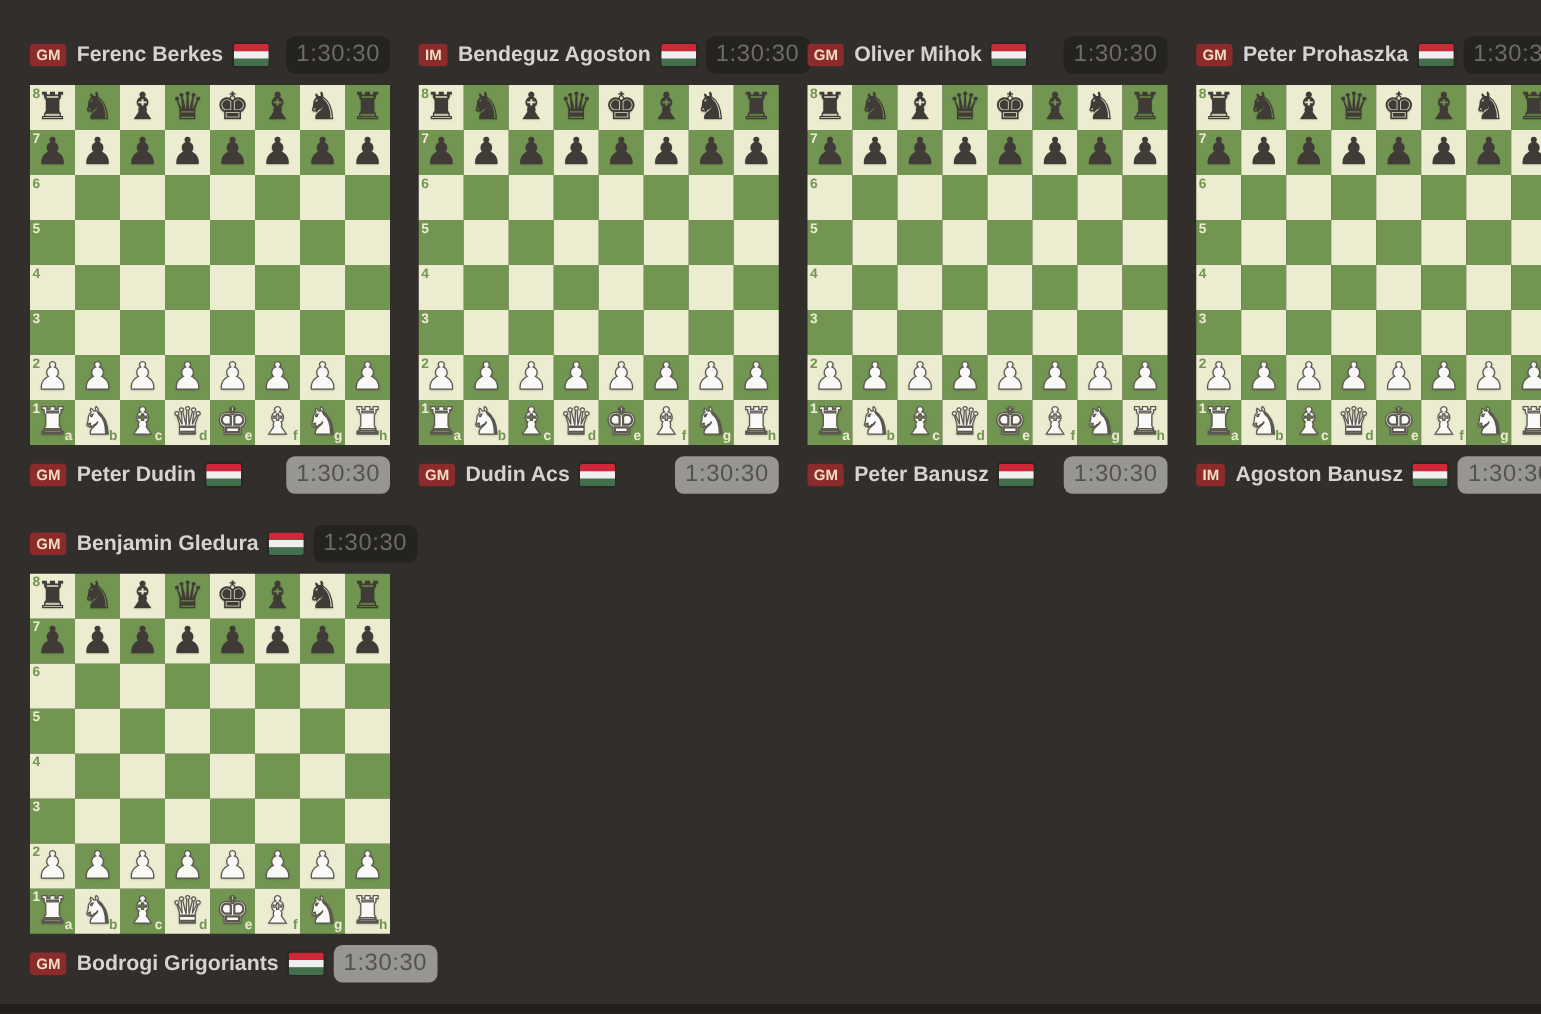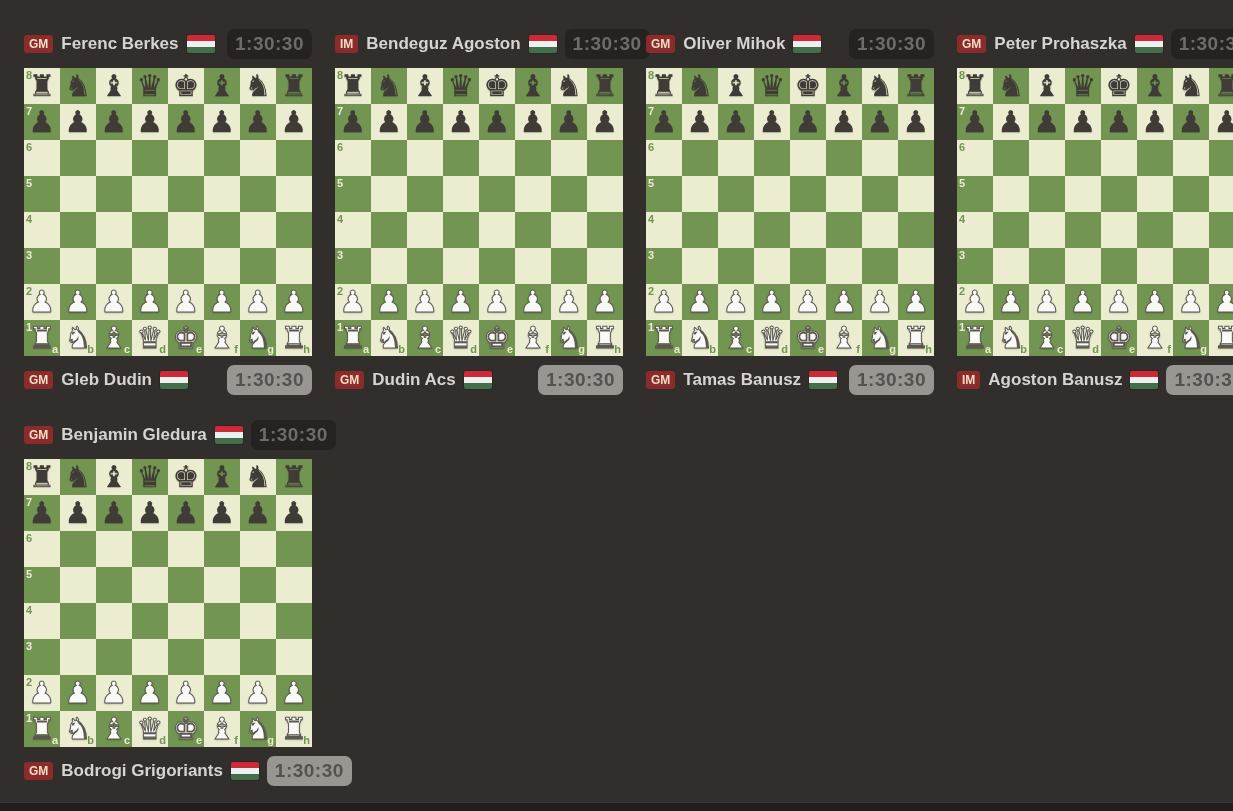--- a/index.html
+++ b/index.html
@@ -14,21 +14,21 @@
   .title-badge{background:#8b2b2b;color:#f3ddc2;font-size:12px;font-weight:700;
     padding:2px 5px;border-radius:3px;line-height:14px;flex:0 0 auto;}
   .player-name{color:#d6d4d2;font-size:17px;font-weight:700;white-space:nowrap;}
   .flag{display:inline-flex;flex-direction:column;width:28px;height:18px;border-radius:2px;
     overflow:hidden;flex:0 0 auto;box-shadow:0 0 2px rgba(0,0,0,.4);}
   .flag .stripe{flex:1;}
   .flag .s-red{background:#ce2939;}
   .flag .s-white{background:#efefef;}
   .flag .s-green{background:#436f4d;}
   .clock{margin-left:auto;min-width:58px;text-align:center;padding:4px 8px;border-radius:7px;
-    font-size:19px;font-weight:700;letter-spacing:.5px;flex:0 0 auto;}
+    font-size:19px;font-weight:400;letter-spacing:.5px;flex:0 0 auto;}
   .clock.dark{background:#25231f;color:#6e6c68;}
   .clock.light{background:#989691;color:#545250;}
   
   .board{width:288px;height:288px;display:grid;grid-template-columns:repeat(8,36px);
     grid-template-rows:repeat(8,36px);}
   .square{position:relative;width:36px;height:36px;}
   .square.light{background:#ebecd0;}
   .square.dark{background:#739552;}
   .coord{position:absolute;font-size:11px;font-weight:700;line-height:11px;}
   .coord.rank{top:2px;left:2px;}
@@ -202,21 +202,21 @@
           <span class="coord file">g</span>
           <span class="piece w">♞</span>
         </div>
         <div class="square light">
           <span class="coord file">h</span>
           <span class="piece w">♜</span>
         </div>
       </div>
       <div class="player-bar bottom">
         <span class="title-badge">GM</span>
-        <span class="player-name">Gleb Dudin</span>
+        <span class="player-name">Peter Dudin</span>
         <span class="flag">
           <span class="stripe s-red"></span>
           <span class="stripe s-white"></span>
           <span class="stripe s-green"></span>
         </span>
         <span class="clock light">1:30:30</span>
       </div>
     </div>
     <div class="game-card">
       <div class="player-bar top">
@@ -546,21 +546,21 @@
           <span class="coord file">g</span>
           <span class="piece w">♞</span>
         </div>
         <div class="square light">
           <span class="coord file">h</span>
           <span class="piece w">♜</span>
         </div>
       </div>
       <div class="player-bar bottom">
         <span class="title-badge">GM</span>
-        <span class="player-name">Tamas Banusz</span>
+        <span class="player-name">Peter Banusz</span>
         <span class="flag">
           <span class="stripe s-red"></span>
           <span class="stripe s-white"></span>
           <span class="stripe s-green"></span>
         </span>
         <span class="clock light">1:30:30</span>
       </div>
     </div>
     <div class="game-card">
       <div class="player-bar top">

